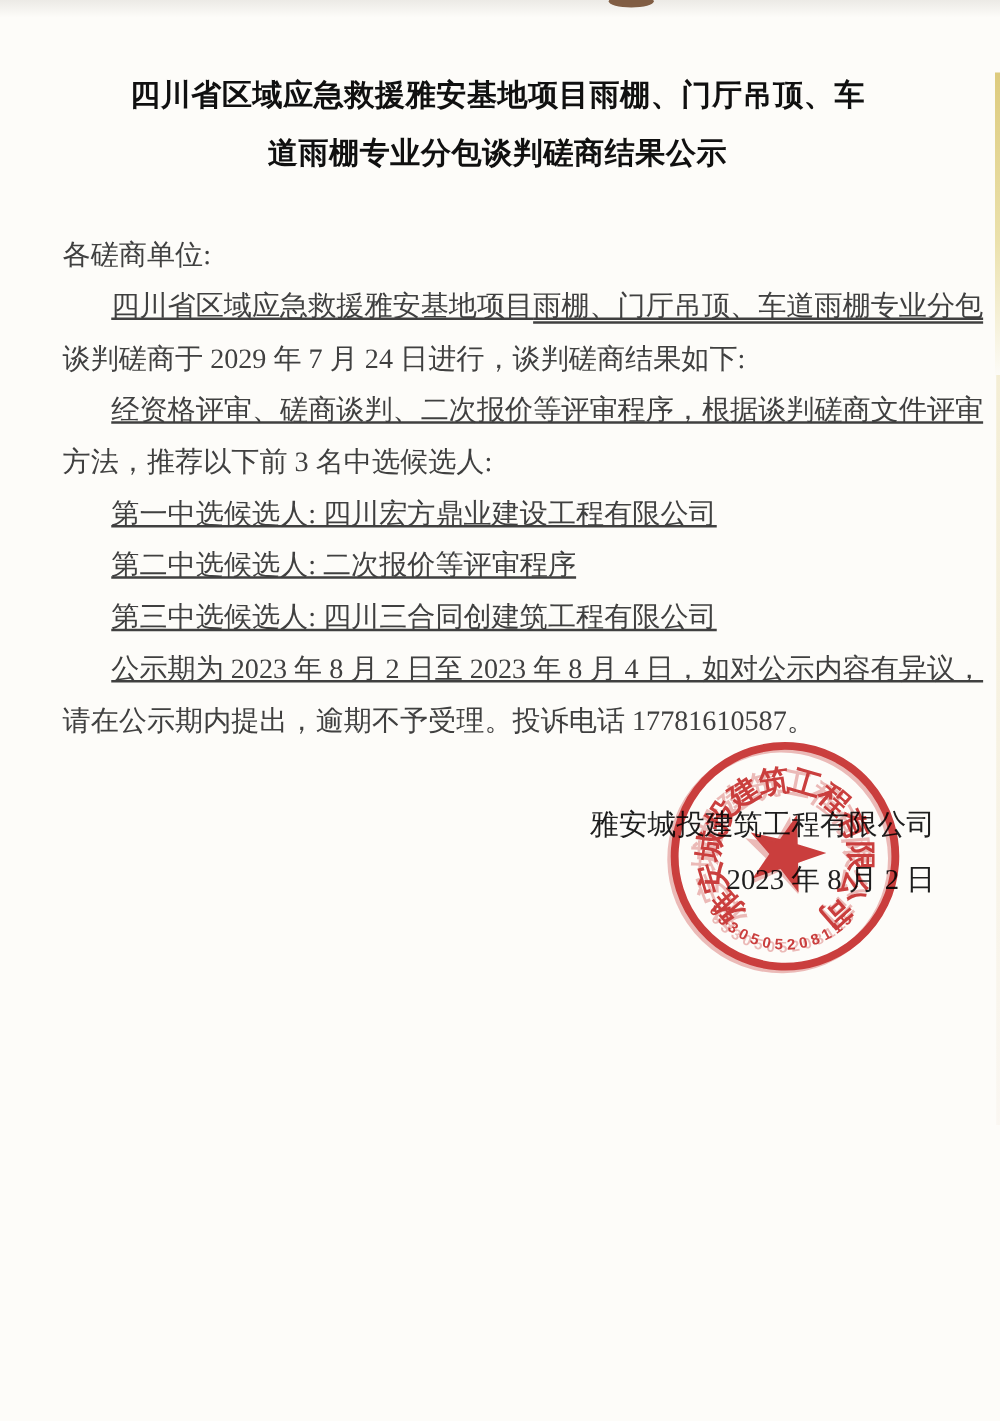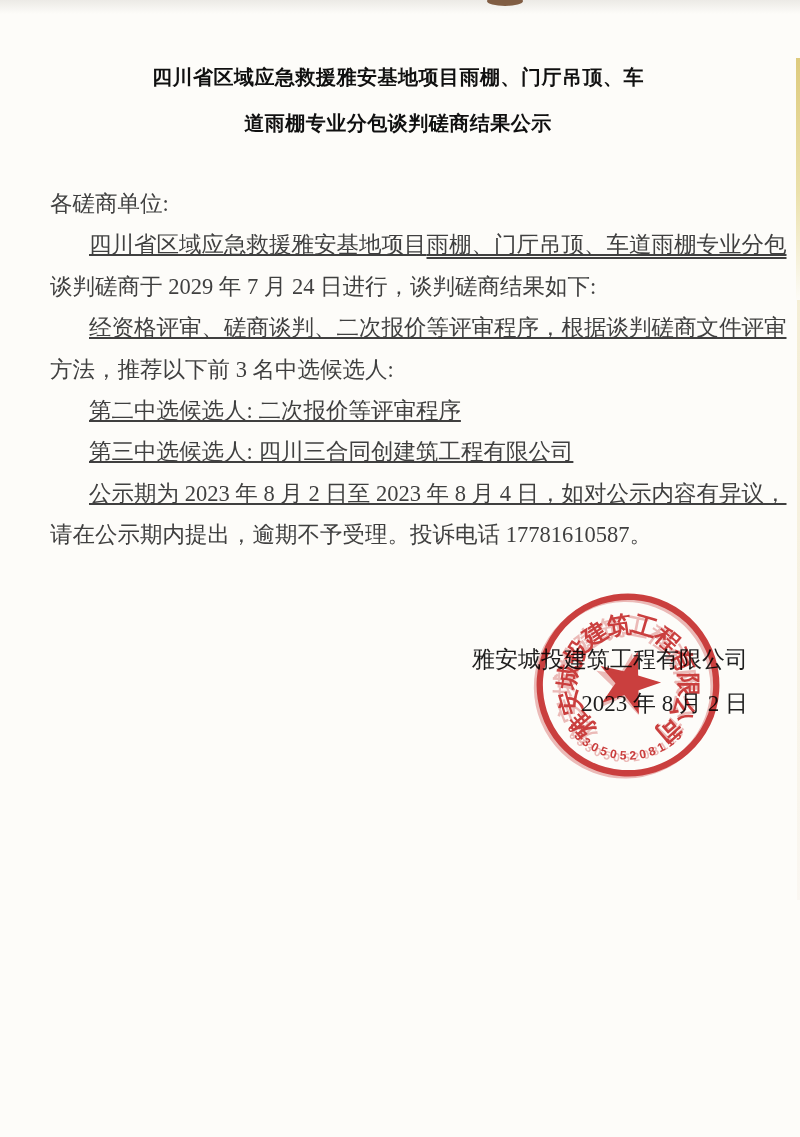--- a/index.html
+++ b/index.html
@@ -23,21 +23,21 @@
     background:linear-gradient(#d8c268, #e8dc9e 55%, rgba(232,220,158,0)); opacity:.85;
   }
   .edge-strip-low {
     position:absolute; right:0; top:300px; width:3px; height:600px;
     background:linear-gradient(rgba(216,194,104,.25), rgba(230,210,190,.12)); 
   }
   
   .doc-title {
     position:absolute; top:54px; left:30px; right:34px;
     text-align:center; font-family:"Liberation Sans","DejaVu Sans",sans-serif;
-    font-weight:700; font-size:20px; line-height:46px; color:#101010;
+    font-weight:700; font-size:24px; line-height:46px; color:#101010;
     letter-spacing:.5px;
   }
   
   .doc-body {
     position:absolute; top:183px; left:50px; width:730px;
     font-size:22.5px; line-height:41.4px; color:#404040;
     white-space:nowrap;
   }
   .line { display:block; }
   .indent { padding-left:39px;text-decoration:underline; }
@@ -69,20 +69,21 @@
     <span class="line">四川省区域应急救援雅安基地项目雨棚、门厅吊顶、车</span>
     <span class="line">道雨棚专业分包谈判磋商结果公示</span>
   </div>
 
   <div class="doc-body">
     <span class="line">各磋商单位:</span>
     <span class="line indent"><span>四川省区域应急救援雅安基地项目</span><span class="u">雨棚、门厅吊顶、车道雨棚专业分包</span></span>
     <span class="line">谈判磋商于 2029 年 7 月 24 日进行，谈判磋商结果如下:</span>
     <span class="line indent">经资格评审、磋商谈判、二次报价等评审程序，根据谈判磋商文件评审</span>
     <span class="line">方法，推荐以下前 3 名中选候选人:</span>
+    <span class="line indent">第一中选候选人: 四川宏方鼎业建设工程有限公司</span>
     <span class="line indent">第二中选候选人: 二次报价等评审程序</span>
     <span class="line indent">第三中选候选人: 四川三合同创建筑工程有限公司</span>
     <span class="line indent">公示期为 2023 年 8 月 2 日至 2023 年 8 月 4 日，如对公示内容有异议，</span>
     <span class="line">请在公示期内提出，逾期不予受理。投诉电话 17781610587。</span>
   </div>
 
   <div class="signature">
     <span class="line">雅安城投建筑工程有限公司</span>
     <span class="line date-line">2023 年 8 月 2 日</span>
   </div>

